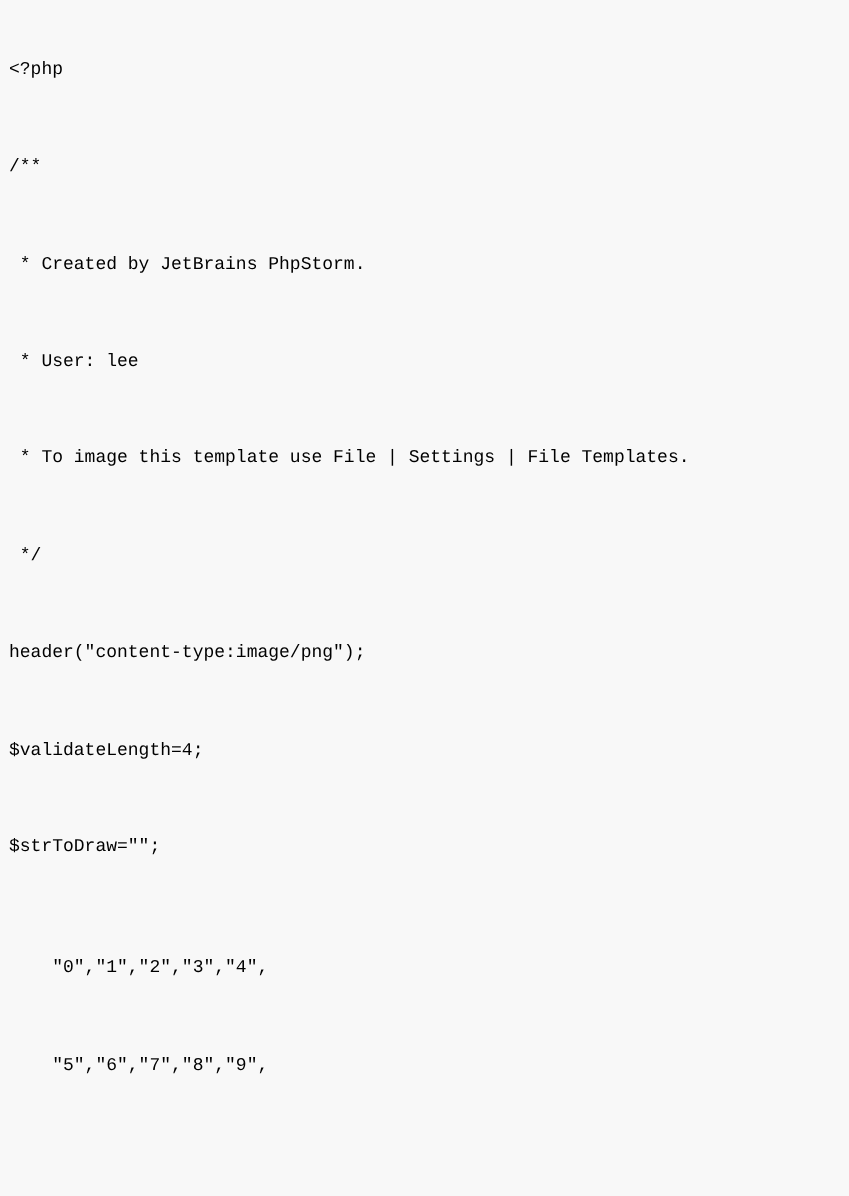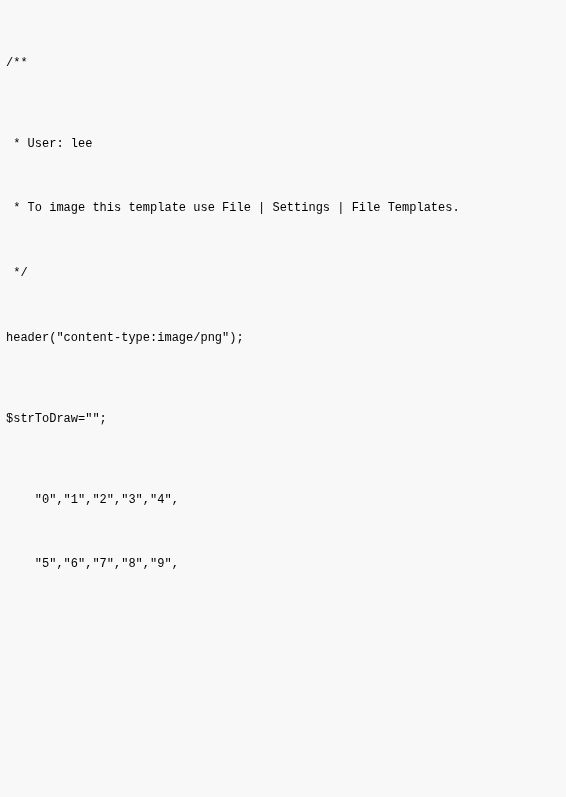--- a/index.html
+++ b/index.html
@@ -16,32 +16,35 @@
     white-space: pre;
     line-height: 1.35;
   }
   .line { display: block; }
   .blank { height: 36px; }
 </style>
 </head>
 <body>
 
 <div class="code-container">
+  <span class="line">&lt;?php</span>
   <span class="blank"></span>
   <span class="line">/**</span>
   <span class="blank"></span>
+  <span class="line"> * Created by JetBrains PhpStorm.</span>
   <span class="blank"></span>
   <span class="line"> * User: lee</span>
   <span class="blank"></span>
   <span class="line"> * To image this template use File | Settings | File Templates.</span>
   <span class="blank"></span>
   <span class="line"> */</span>
   <span class="blank"></span>
   <span class="line">header("content-type:image/png");</span>
   <span class="blank"></span>
+  <span class="line">$validateLength=4;</span>
   <span class="blank"></span>
   <span class="line">$strToDraw="";</span>
   <span class="blank"></span>
   <span class="blank"></span>
   <span class="line">    "0","1","2","3","4",</span>
   <span class="blank"></span>
   <span class="line">    "5","6","7","8","9",</span>
   <span class="blank"></span>
   
   <span class="blank"></span>

